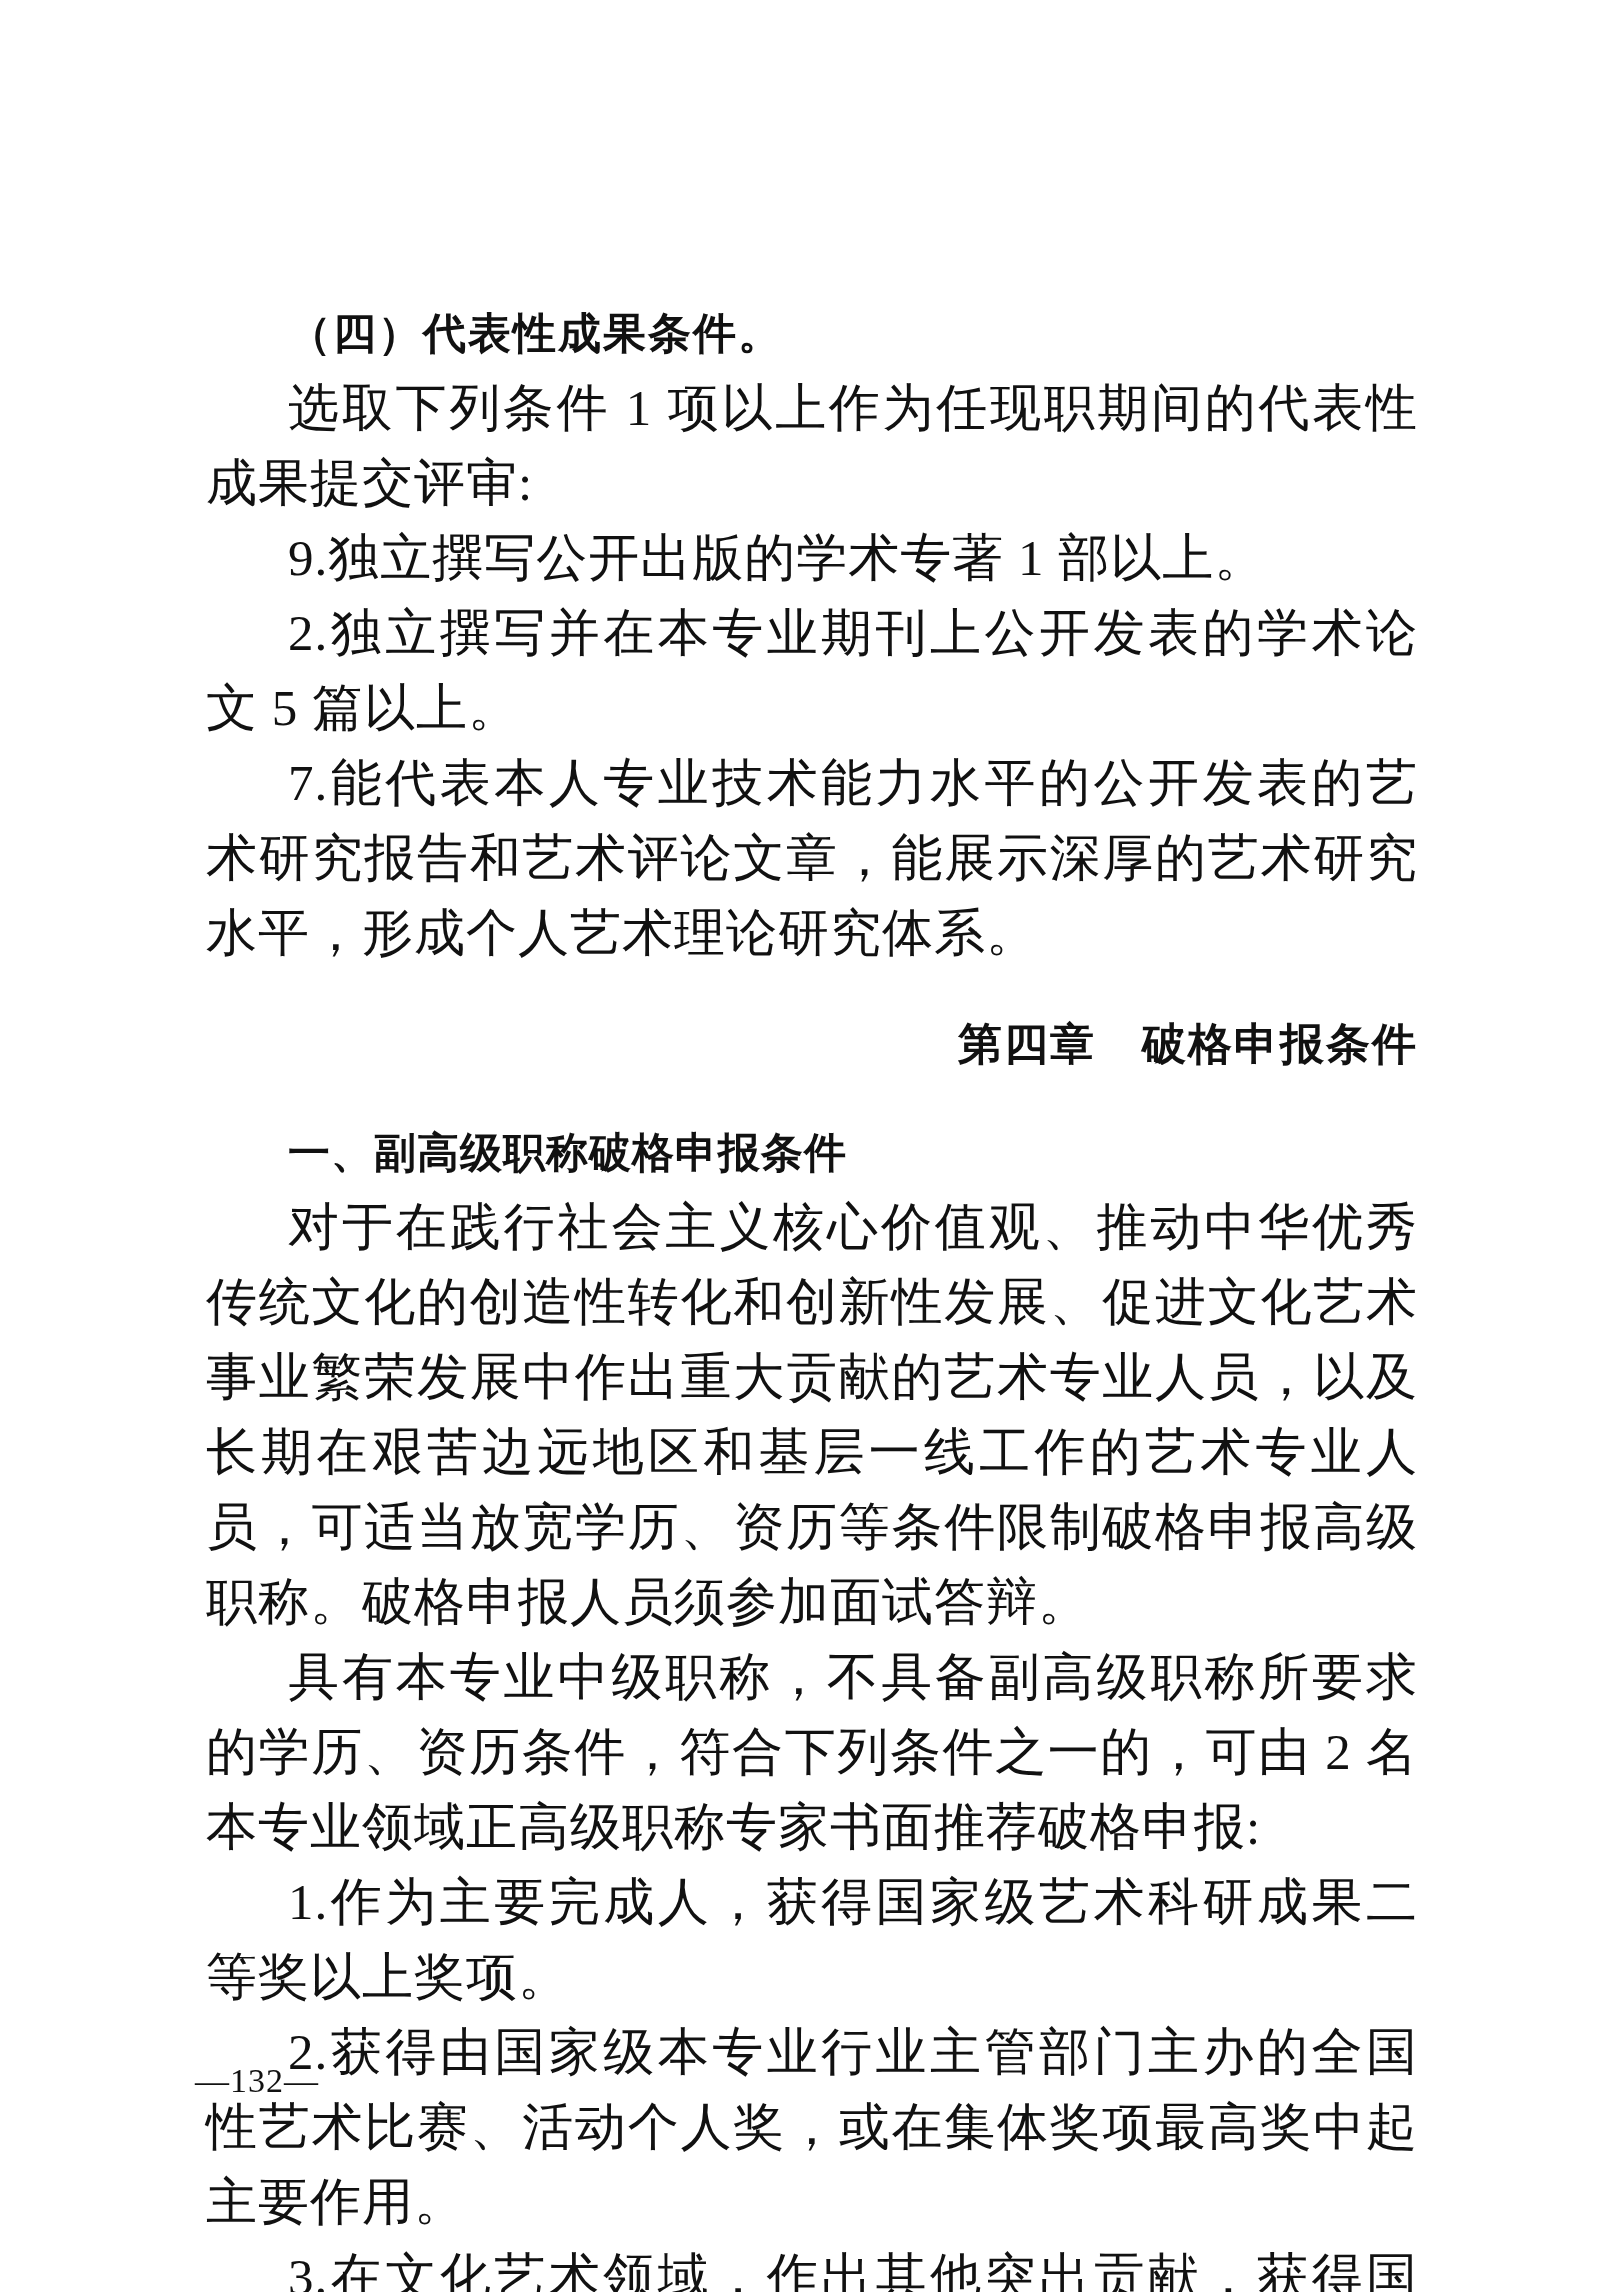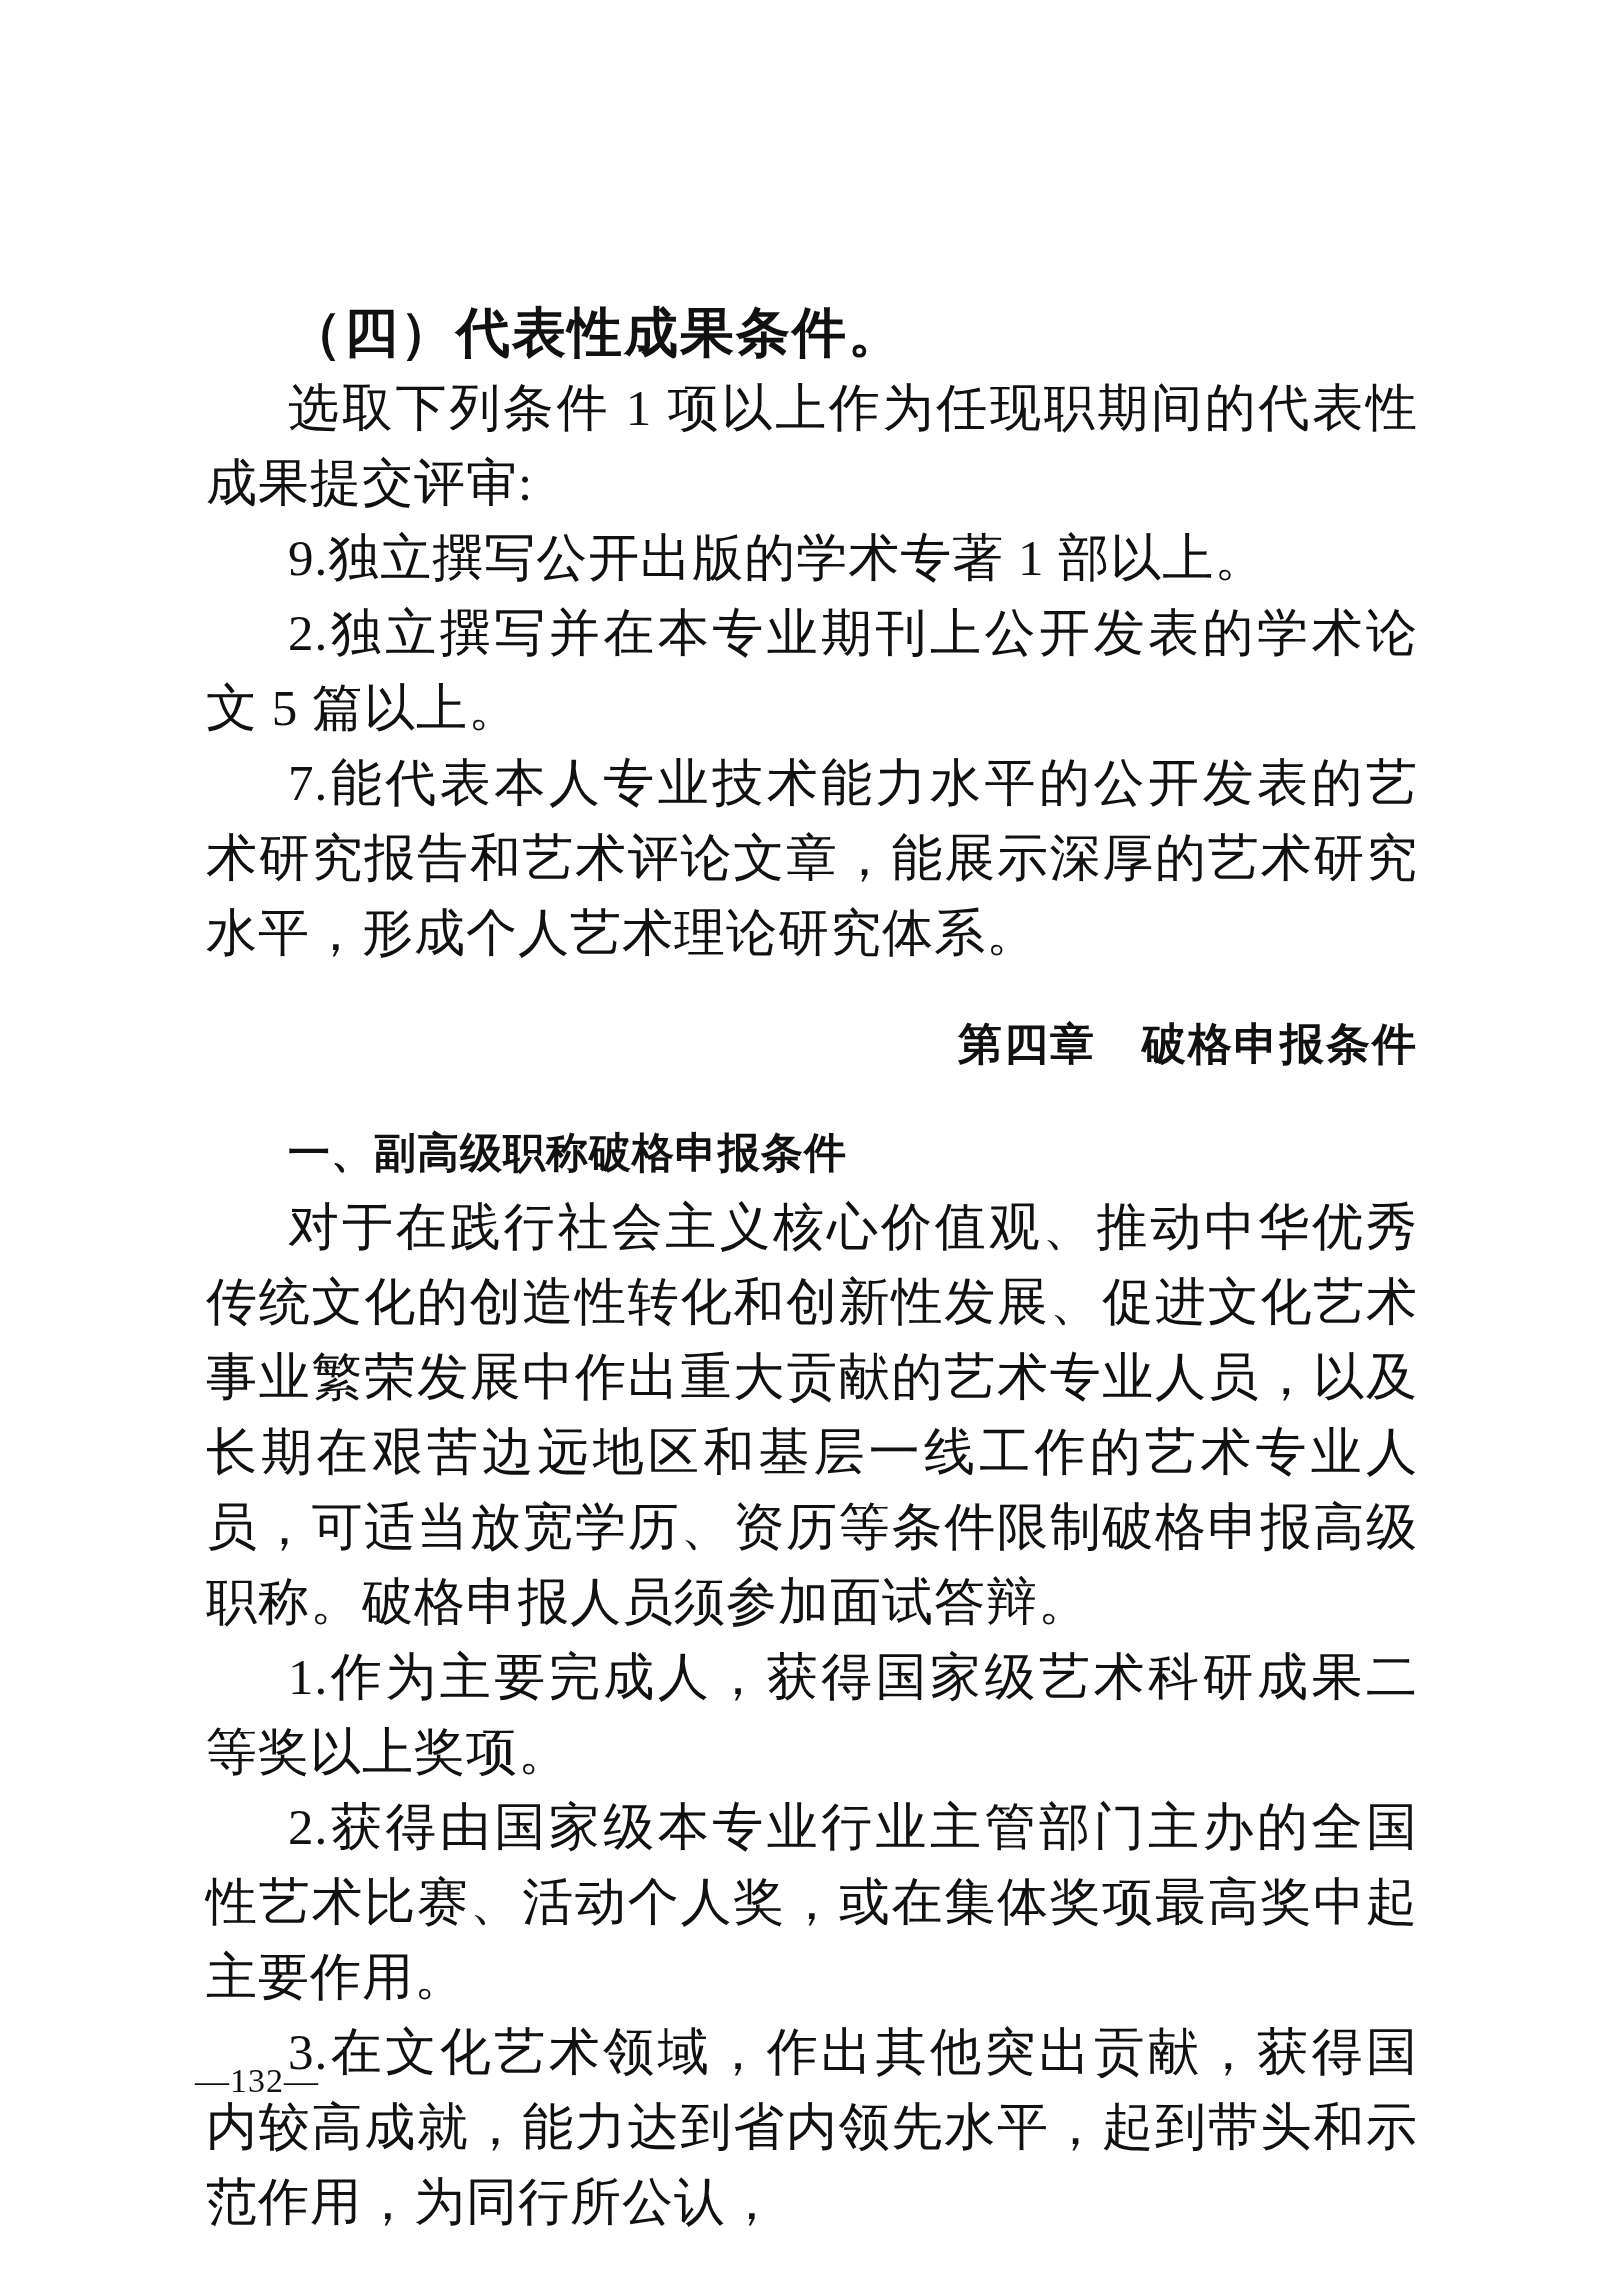--- a/index.html
+++ b/index.html
@@ -28,21 +28,21 @@
     font-size: 51px;
     line-height: 75px;
     text-align: justify;
     letter-spacing: 1px;
   }
   .indent {
     text-indent: 82px;
   }
   .section-heading {
     font-weight: bold;
-    font-size: 54px;
+    font-size: 43px;
     letter-spacing: 2px;
   }
   .chapter-heading {
     margin: 35px 0 34px 0;
     font-family: "Liberation Sans", "DejaVu Sans", sans-serif;
     font-weight: bold;
     font-size: 44px;
     line-height: 75px;
     text-align: right;
     text-indent: 0;
@@ -80,20 +80,21 @@
     <p class="para indent">2.独立撰写并在本专业期刊上公开发表的学术论文 5 篇以上。</p>
 
     <p class="para indent">7.能代表本人专业技术能力水平的公开发表的艺术研究报告和艺术评论文章，能展示深厚的艺术研究水平，形成个人艺术理论研究体系。</p>
 
     <p class="para chapter-heading">第四章　破格申报条件</p>
 
     <p class="para sub-heading">一、副高级职称破格申报条件</p>
 
     <p class="para indent">对于在践行社会主义核心价值观、推动中华优秀传统文化的创造性转化和创新性发展、促进文化艺术事业繁荣发展中作出重大贡献的艺术专业人员，以及长期在艰苦边远地区和基层一线工作的艺术专业人员，可适当放宽学历、资历等条件限制破格申报高级职称。破格申报人员须参加面试答辩。</p>
 
+    <p class="para indent">具有本专业中级职称，不具备副高级职称所要求的学历、资历条件，符合下列条件之一的，可由 2 名本专业领域正高级职称专家书面推荐破格申报:</p>
 
     <p class="para indent">1.作为主要完成人，获得国家级艺术科研成果二等奖以上奖项。</p>
 
     <p class="para indent">2.获得由国家级本专业行业主管部门主办的全国性艺术比赛、活动个人奖，或在集体奖项最高奖中起主要作用。</p>
 
     <p class="para indent">3.在文化艺术领域，作出其他突出贡献，获得国内较高成就，能力达到省内领先水平，起到带头和示范作用，为同行所公认，</p>
 
   </div>
 
   <div class="page-number">—132—</div>

